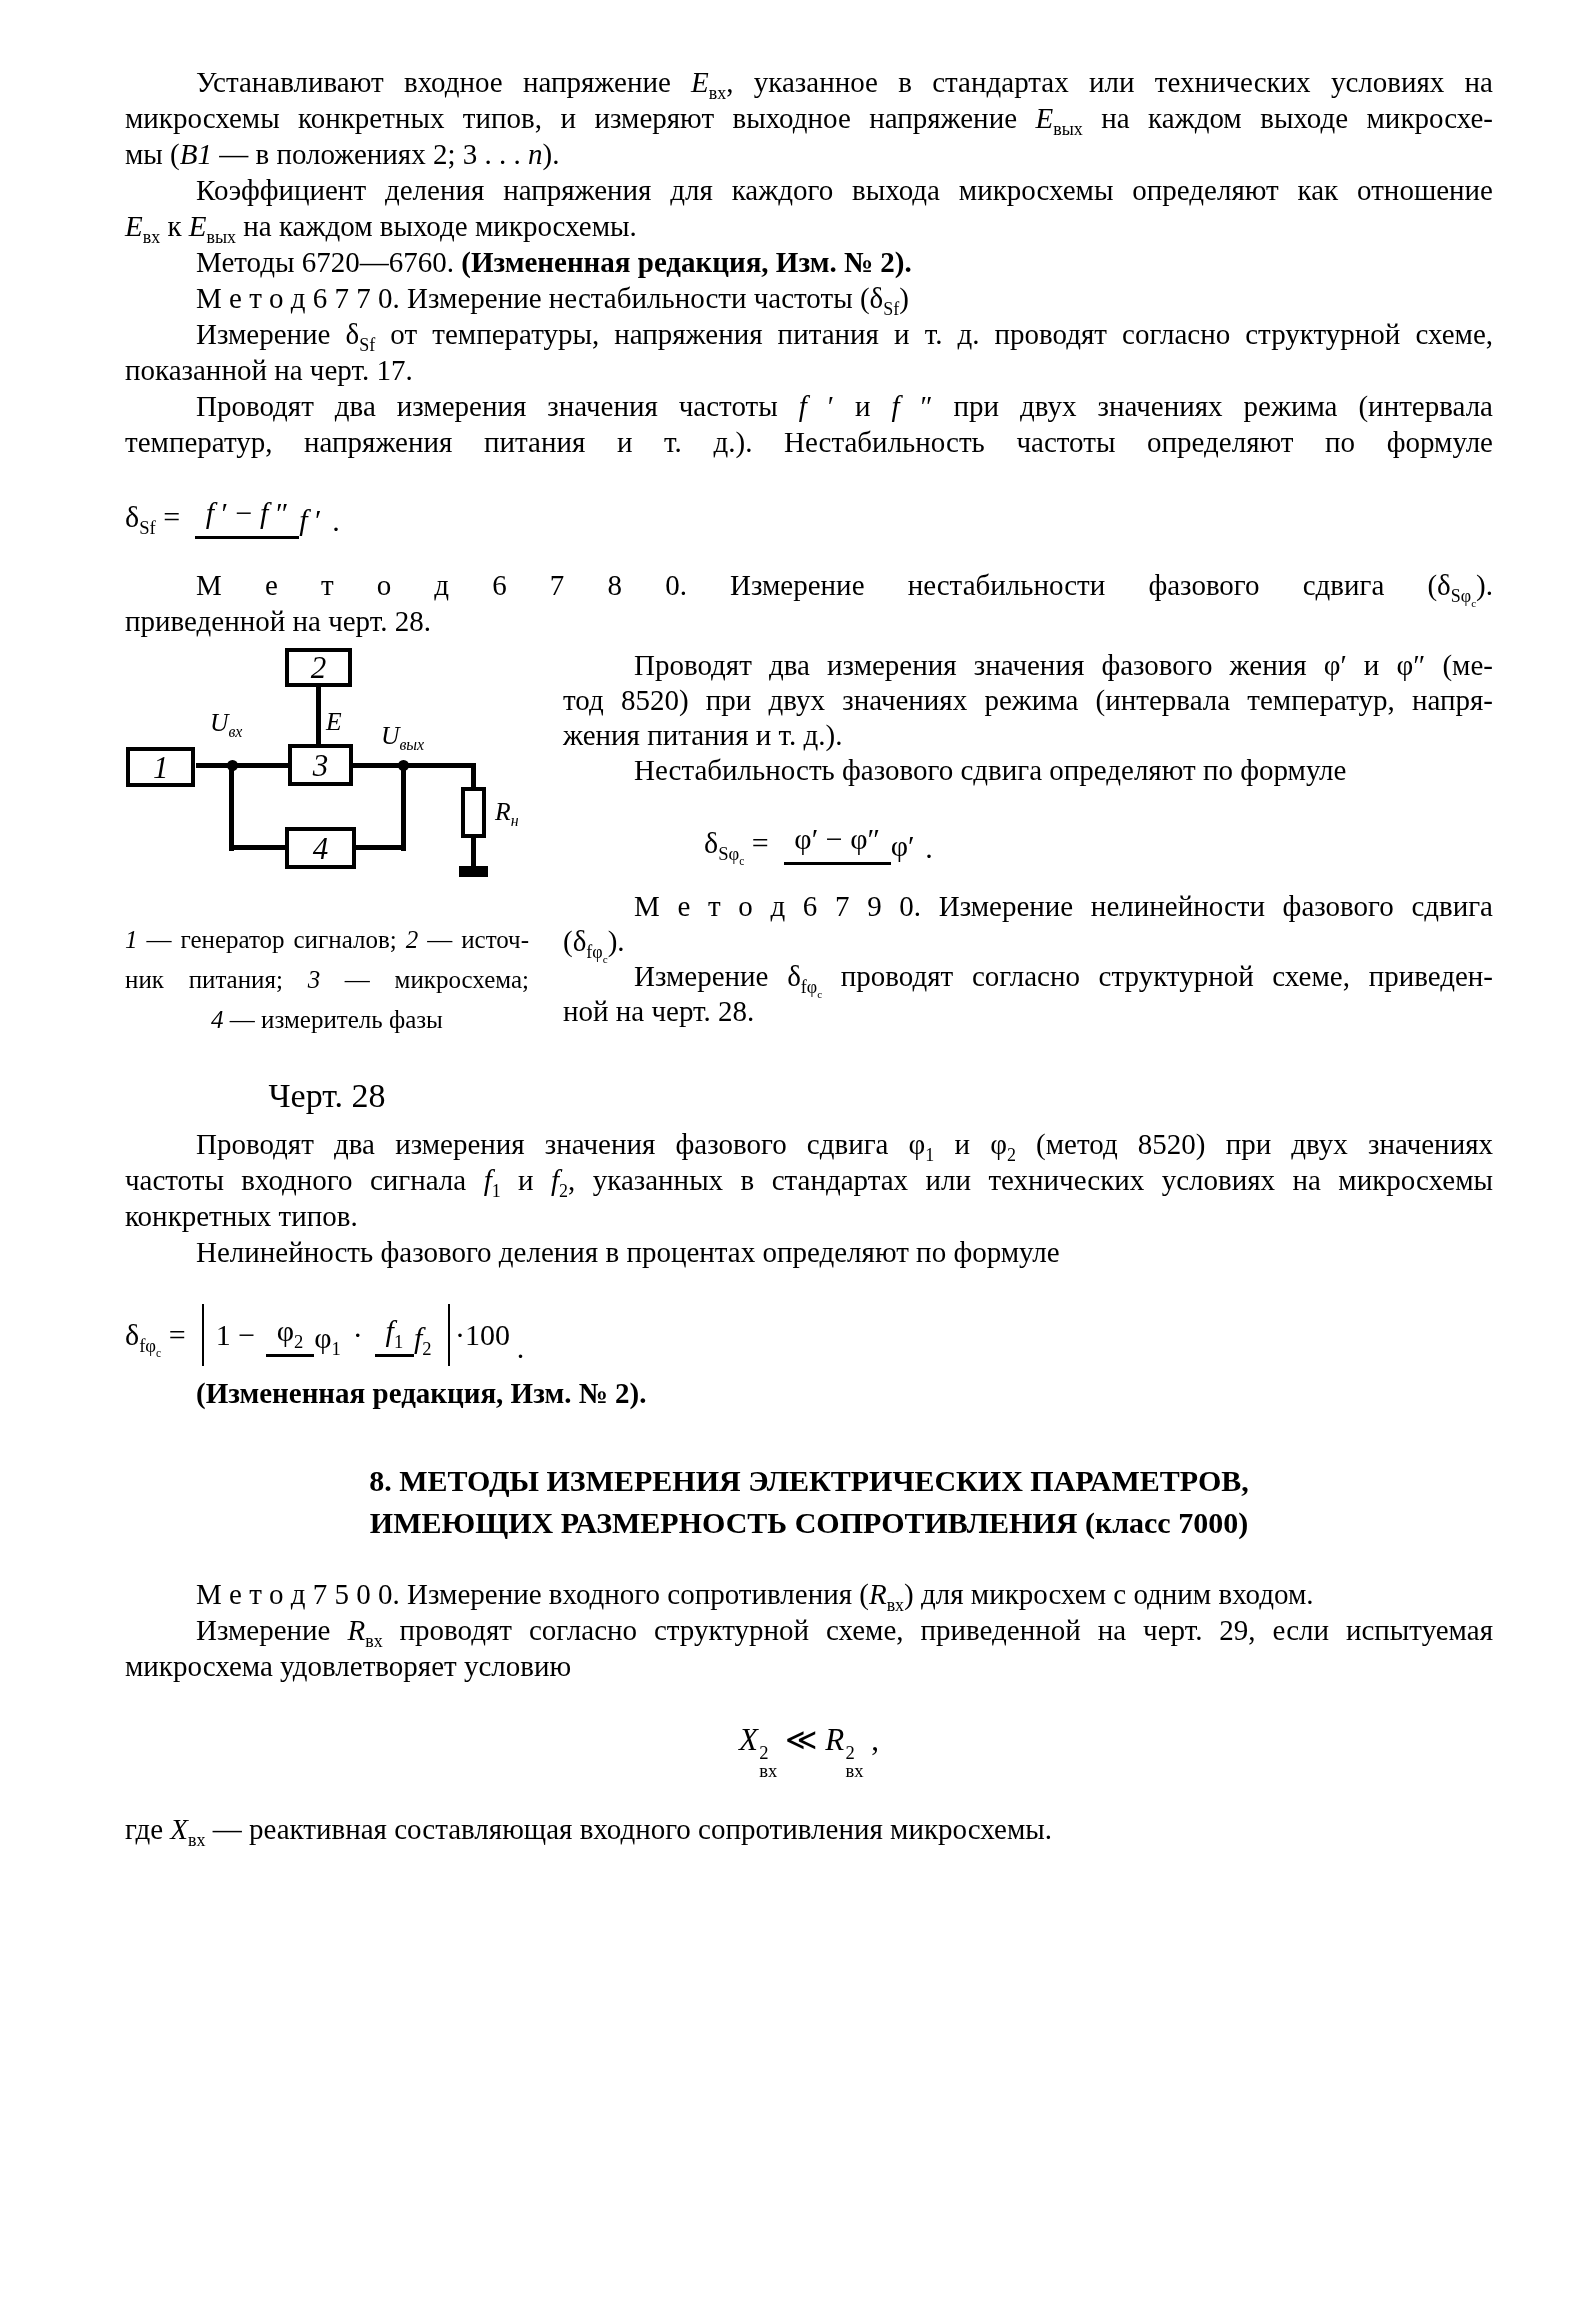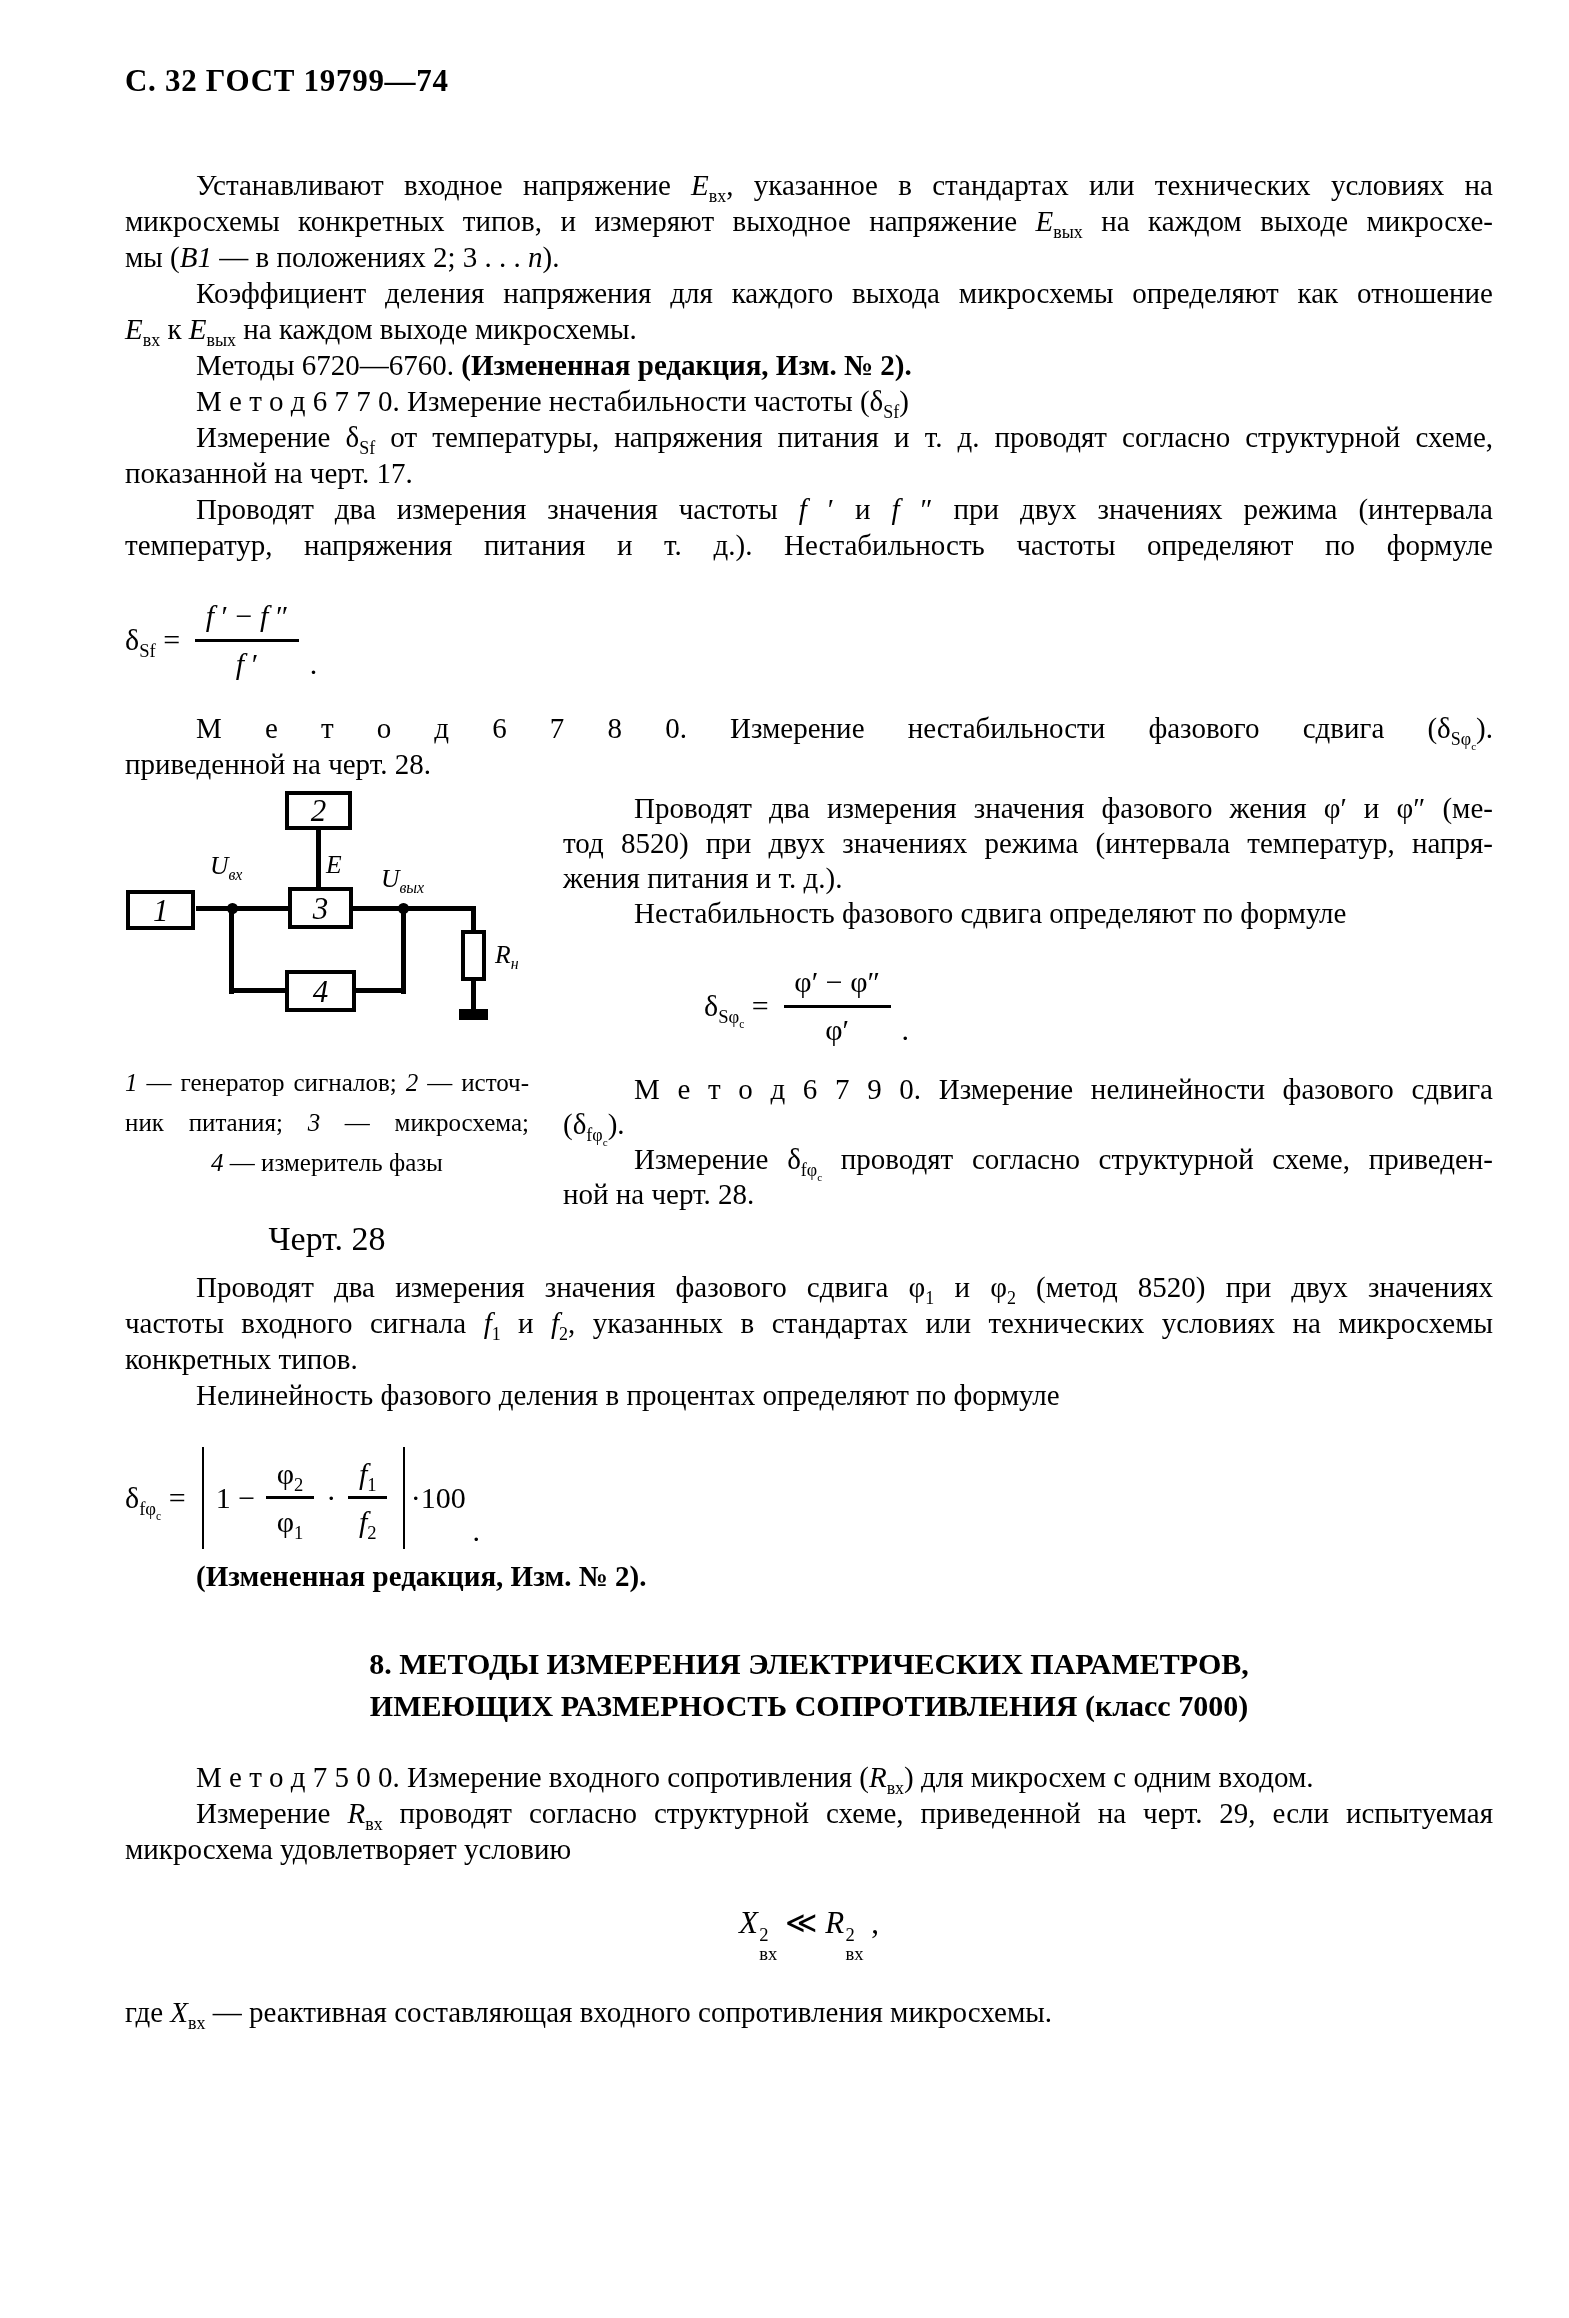--- a/index.html
+++ b/index.html
@@ -9,21 +9,21 @@
         padding:64px 77px 0 125px;overflow:hidden;}
   .hdr{font-weight:bold;font-size:31px;line-height:34px;margin-bottom:69px;letter-spacing:0.7px;}
   .line{min-height:36px;}
   .j{text-align:justify;text-align-last:justify;}
   .in{text-indent:71px;}
   sub{font-size:62%;line-height:0;}
   i{font-style:italic;}
   
   .formula{display:flex;align-items:center;font-size:30px;line-height:1.15;margin:36px 0 28px;}
   .f-lhs{margin-right:10.8px;}
-  .frac{display:inline-flex;flex-direction:column;align-items:center;margin:0 4px;}
+  .frac{display:inline-flex;flex-direction:row;align-items:center;margin:0 4px;}
   .frac .num{padding:0 10.8px 5.4px;border-bottom:3.4px solid #000;white-space:nowrap;}
   .frac .den{padding-top:5.4px;white-space:nowrap;}
   .f-tail{align-self:flex-end;margin-left:6.7px;}
   .abs{display:inline-flex;align-items:center;border-left:2.7px solid #000;border-right:2.7px solid #000;
        padding:9.4px 12px;margin:0 5.4px;}
   .abs .pre{margin-right:6.7px;white-space:nowrap;}
   .dotmul{margin:0 8px;}
   .f-rel{font-size:31px;text-align:center;margin:38px 0 0;}
   .ss{display:inline-flex;flex-direction:column;align-items:flex-start;font-size:60%;line-height:1.0;
       vertical-align:-0.45em;margin-left:1.3px;}
@@ -51,21 +51,20 @@
   .amend-line{margin-top:9.4px;}
   .sec-head{font-weight:bold;text-align:center;font-size:30px;line-height:42px;margin:49px 0 32px;}
   .b4{margin-top:0;}
   .b5{margin-top:30px;}
 </style>
 </head>
 <body>
 
 <div class="page">
 
-  <div class="hdr">С. 32 ГОСТ 19799—74</div>
 
   <div>
     <div class="line in j">Устанавливают входное напряжение <i>E</i><sub>вх</sub>, указанное в стандартах или технических условиях на</div>
     <div class="line j">микросхемы конкретных типов, и измеряют выходное напряжение <i>E</i><sub>вых</sub> на каждом выходе микросхе-</div>
     <div class="line">мы (<i>B1</i> — в положениях 2; 3 . . . <i>n</i>).</div>
     <div class="line in j">Коэффициент деления напряжения для каждого выхода микросхемы определяют как отношение</div>
     <div class="line"><i>E</i><sub>вх</sub> к <i>E</i><sub>вых</sub> на каждом выходе микросхемы.</div>
     <div class="line in">Методы 6720—6760. <b>(Измененная редакция, Изм. № 2).</b></div>
     <div class="line in">М е т о д  6 7 7 0.  Измерение нестабильности частоты (δ<sub>Sf</sub>)</div>
     <div class="line in j">Измерение δ<sub>Sf</sub> от температуры, напряжения питания и т. д. проводят согласно структурной схеме,</div>

